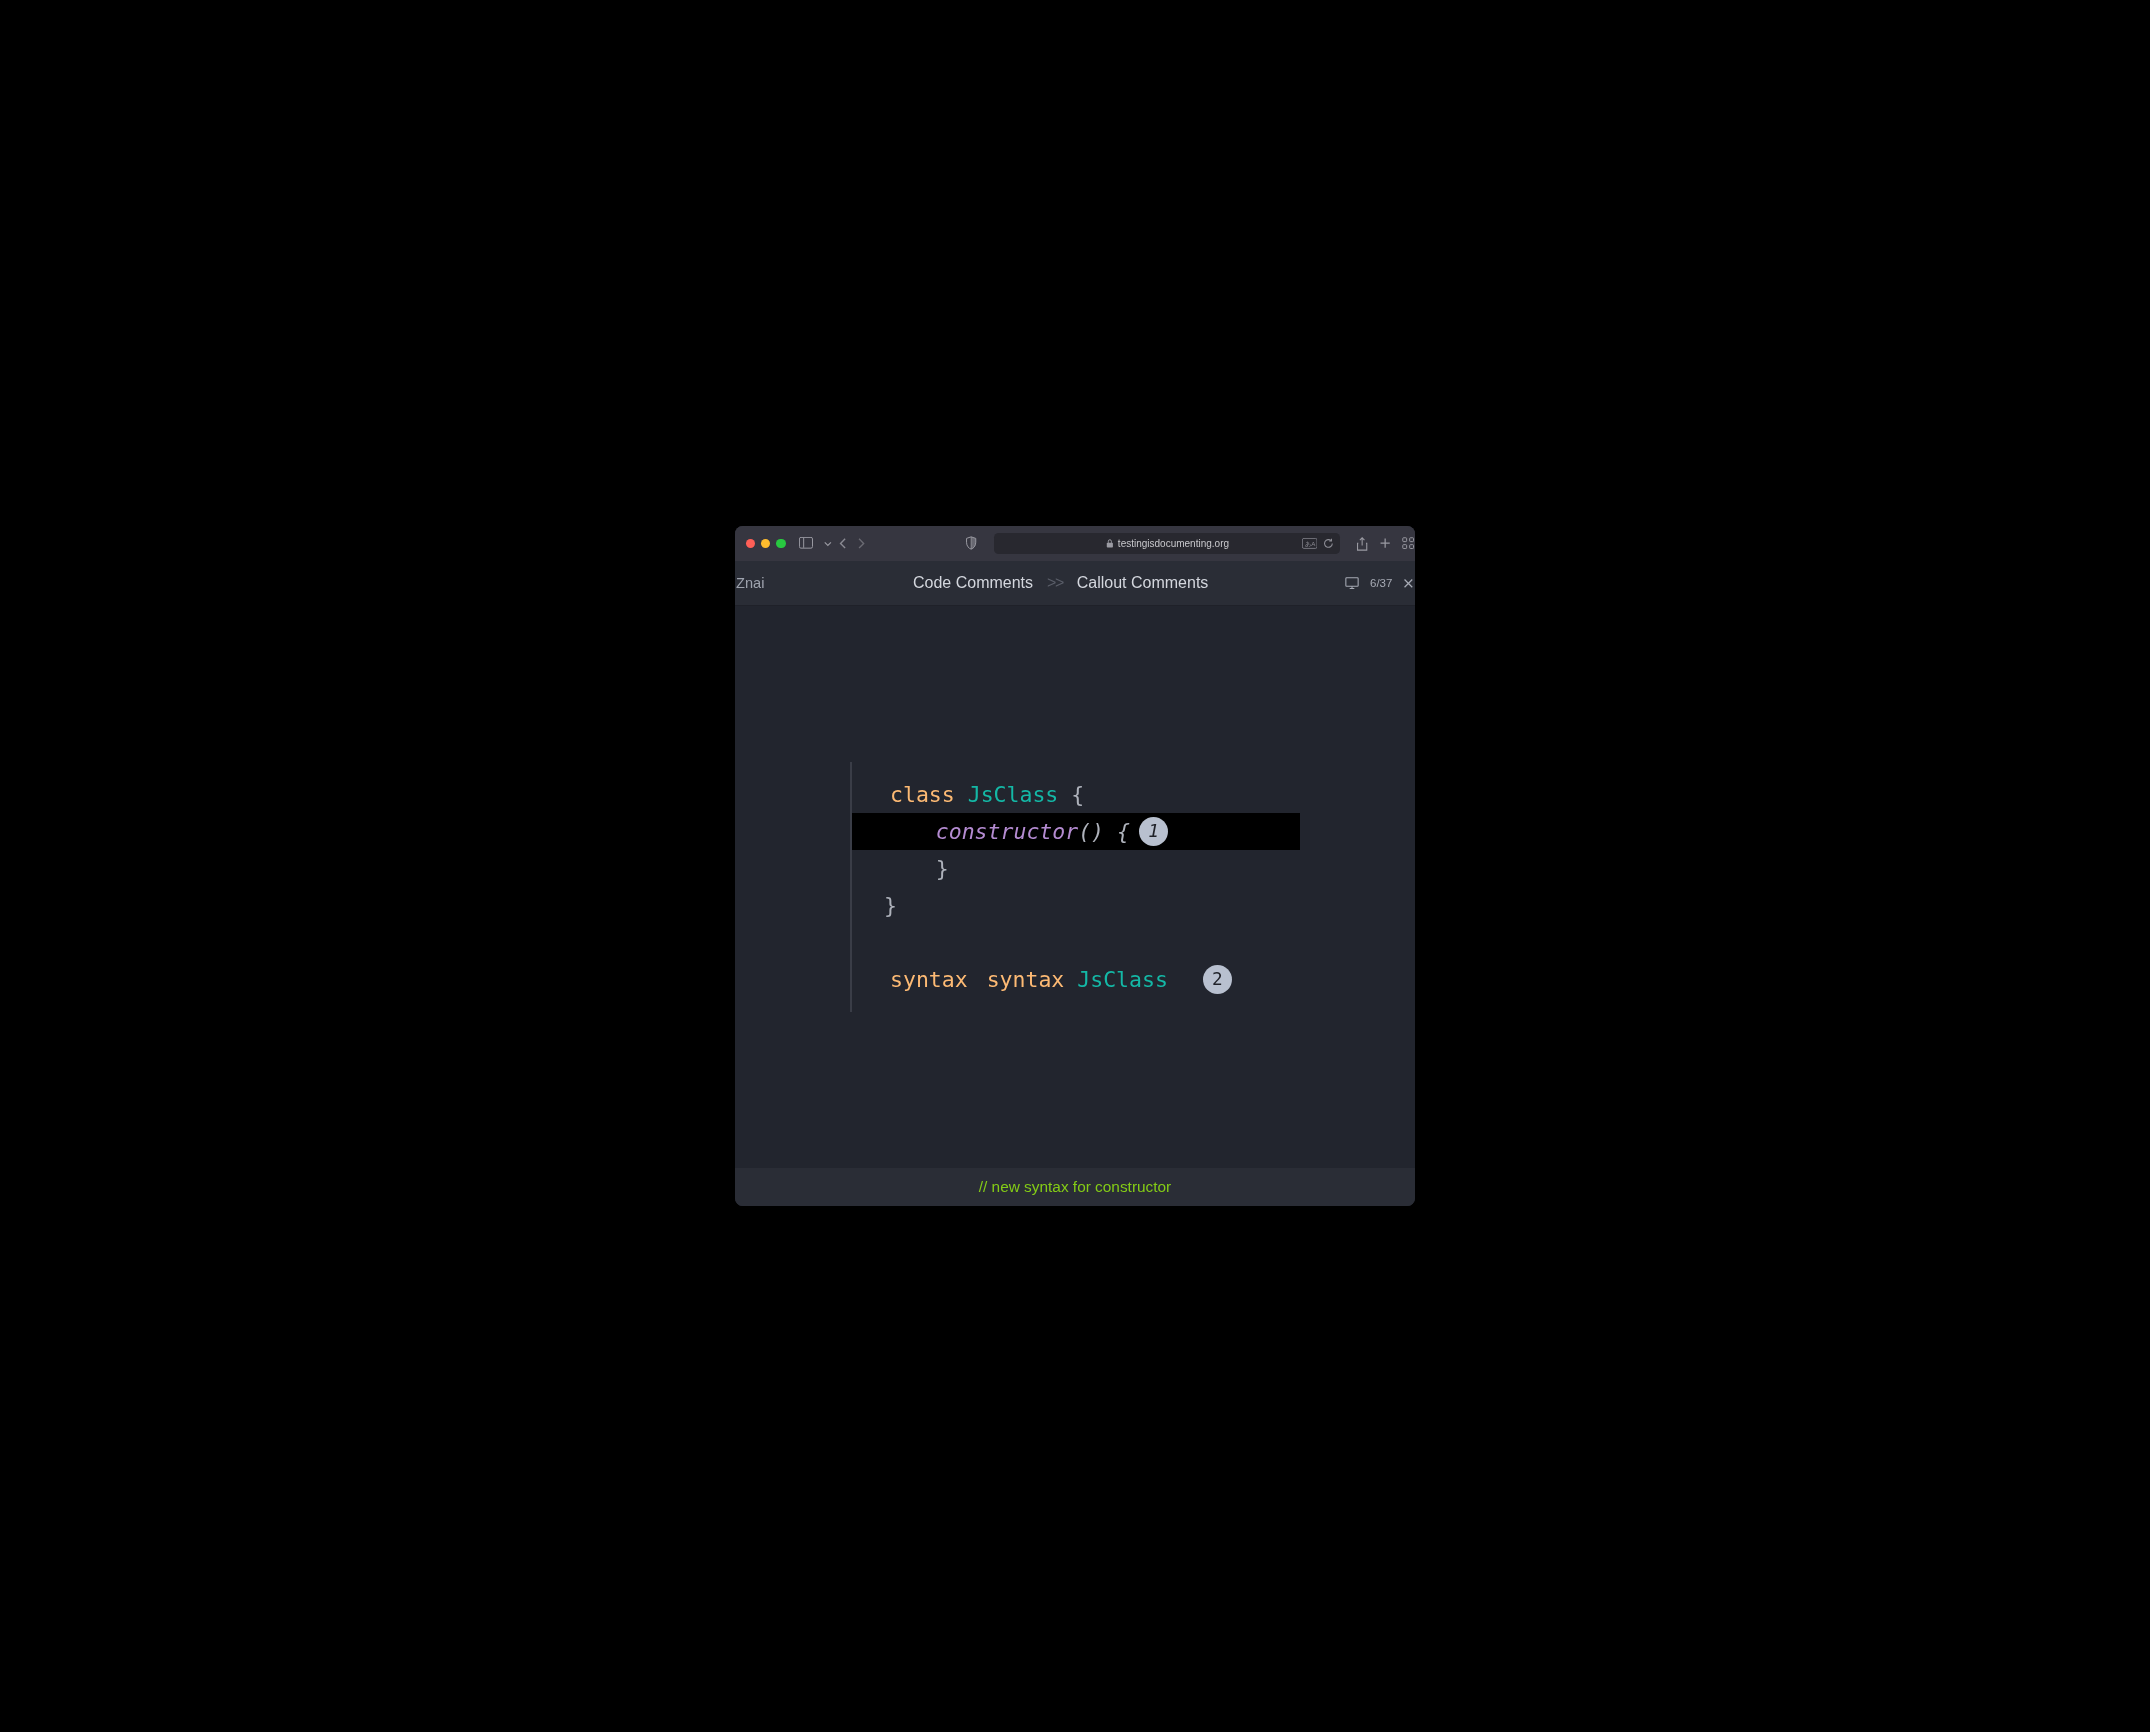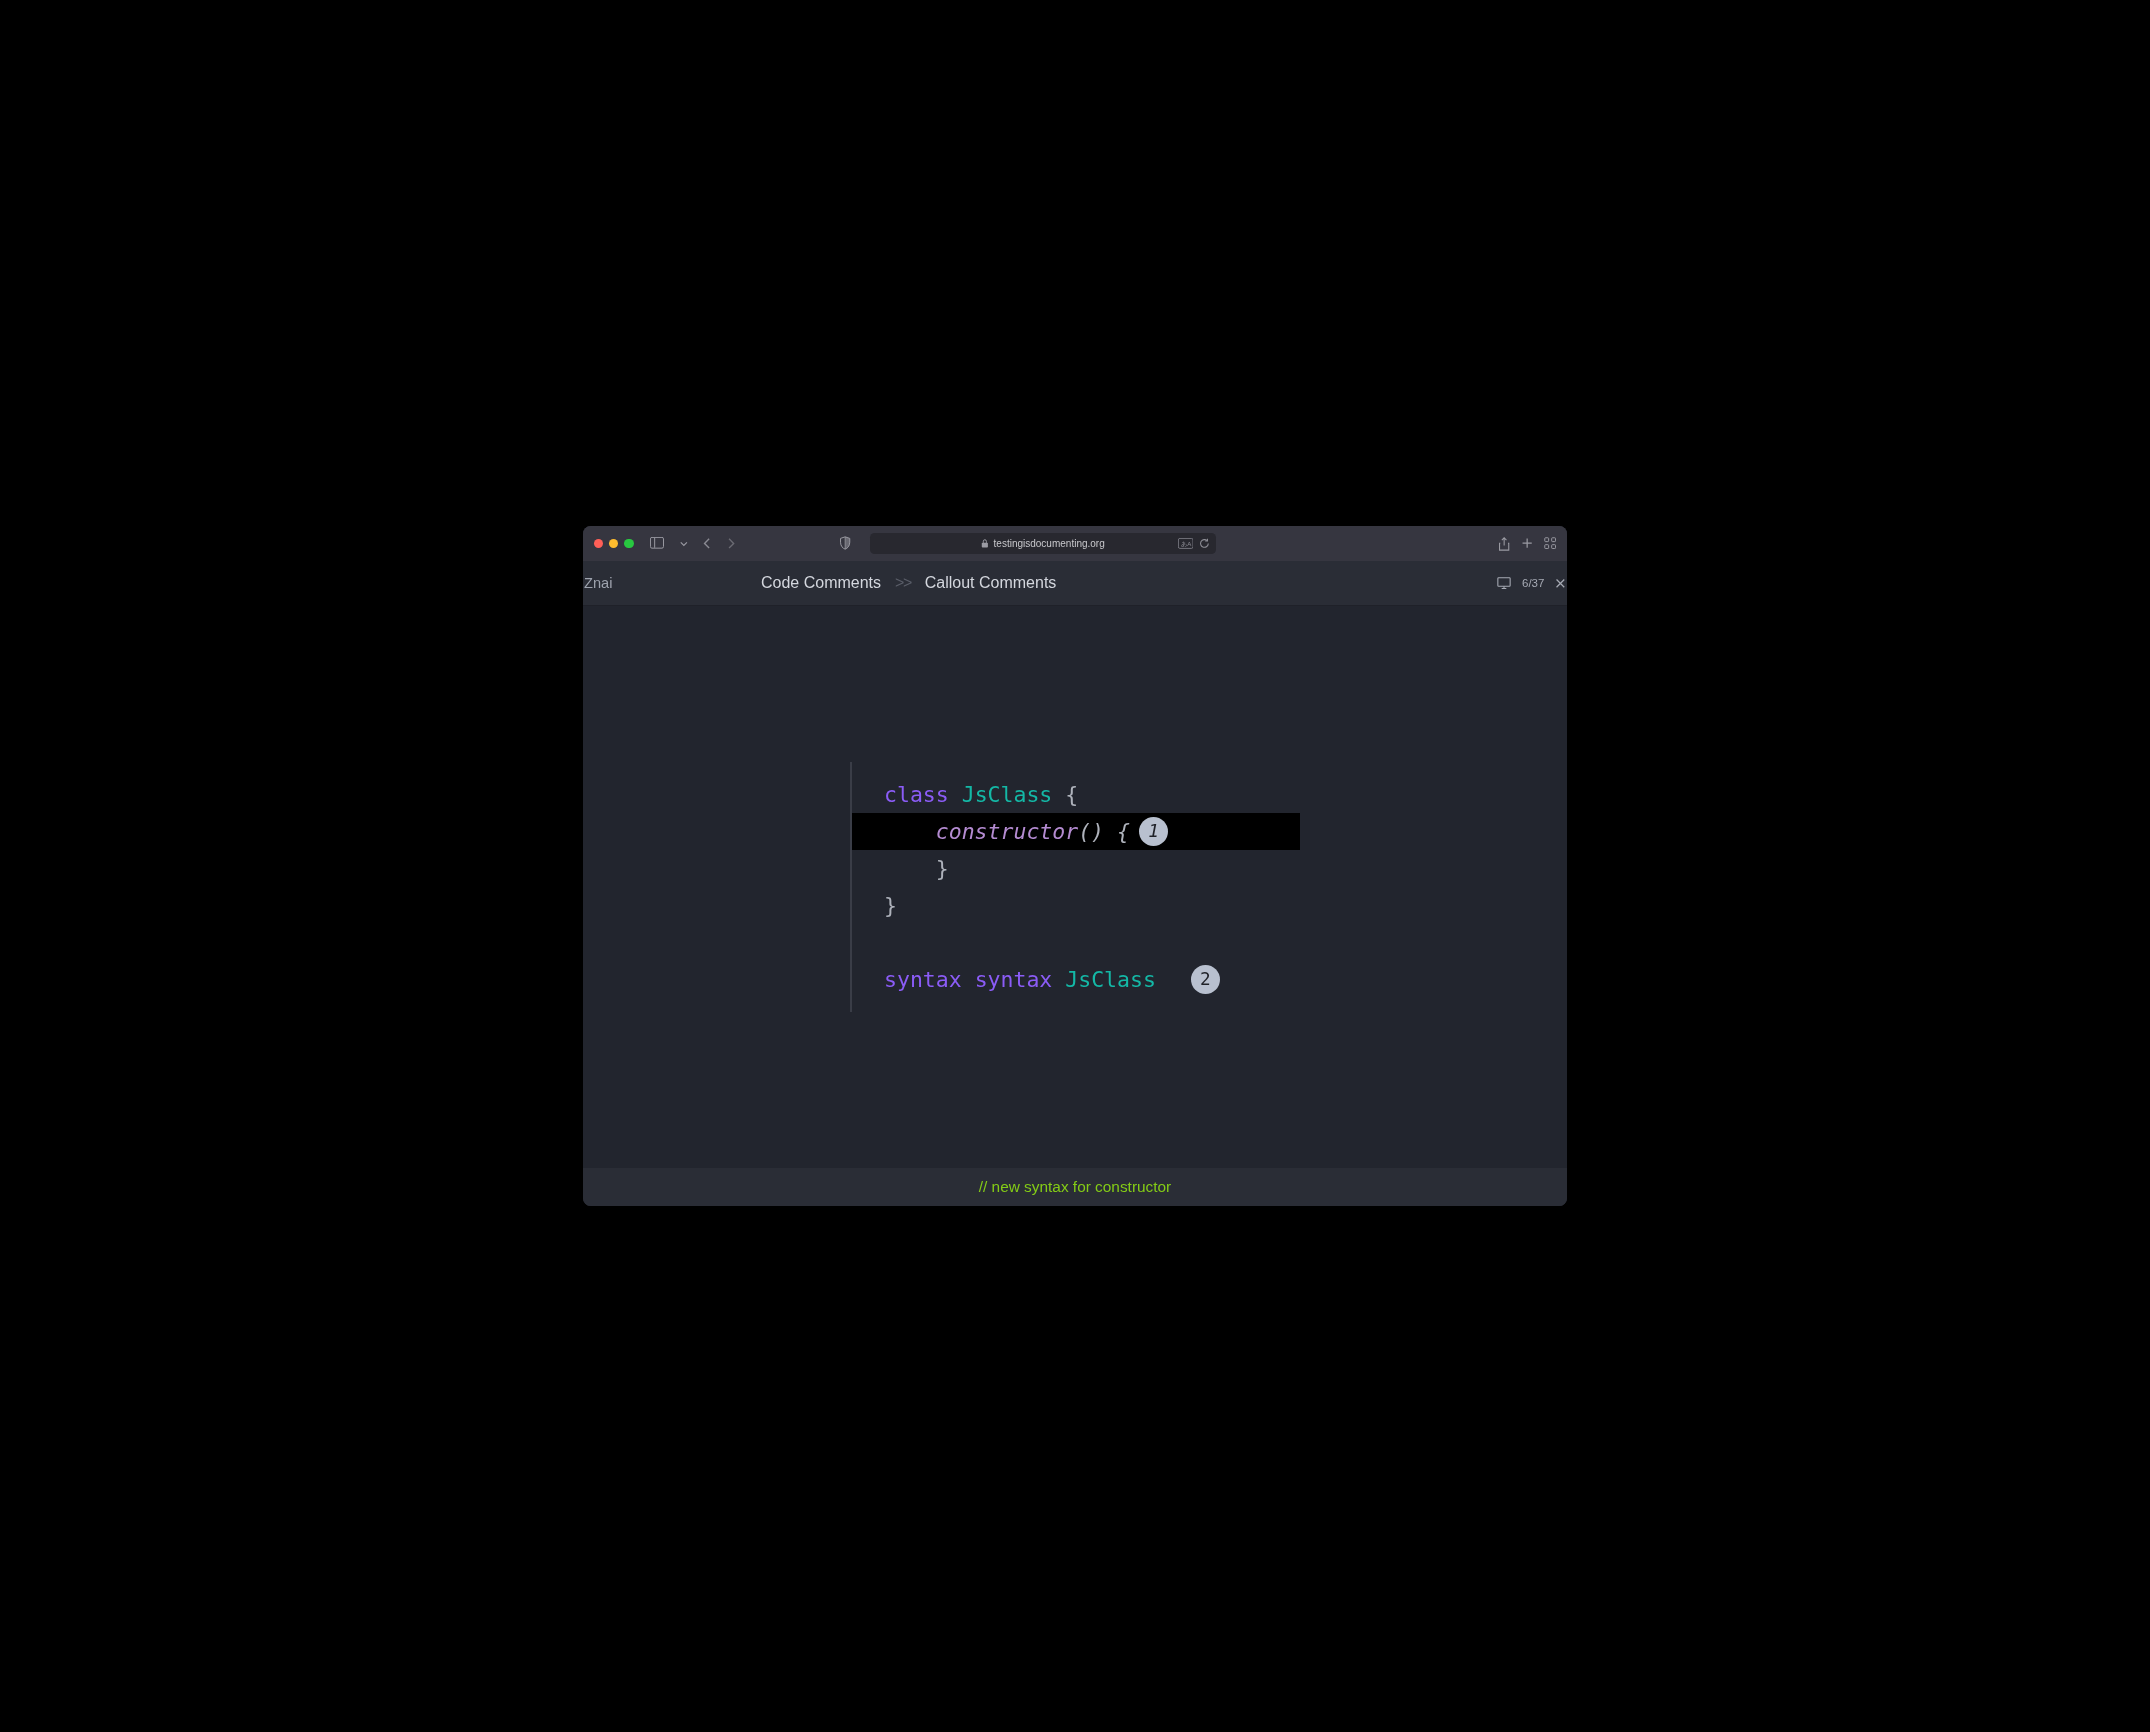--- a/index.html
+++ b/index.html
@@ -5,21 +5,21 @@
   * { box-sizing: border-box; margin: 0; padding: 0; }
   html, body { height: 100%; }
   body {
     background: #000;
     font-family: -apple-system, BlinkMacSystemFont, "Segoe UI", Helvetica, Arial, sans-serif;
     display: flex;
     align-items: center;
     justify-content: center;
   }
   .window {
-    width: 984px;
+    width: 680px;
     height: 680px;
     background: #2c2f39;
     border-radius: 7.7px;
     overflow: hidden;
     display: flex;
     flex-direction: column;
     box-shadow: 0 15.4px 46px rgba(0,0,0,0.6);
   }
   
   .chrome {
@@ -117,21 +117,21 @@
   .code-line {
     padding-left: 32px;
     display:flex;
     align-items:center;
     white-space: pre;
   }
   .code-line.hl {
     background: #000;
     font-style: italic;
   }
-  .tok-kw { color: #8b5cf6; }
+  .tok-kw { color: #fdba74; margin-left: 6px; }
   .tok-id { color: #14b8a6; }
   .tok-plain { color: #aeb2bb; }
   .tok-fn { color: #b48bd1; }
   .badge {
     display:inline-flex;
     width: 29px; height:29px;
     border-radius:50%;
     background:#b8c0cf;
     color:#1f2128;
     align-items:center;

